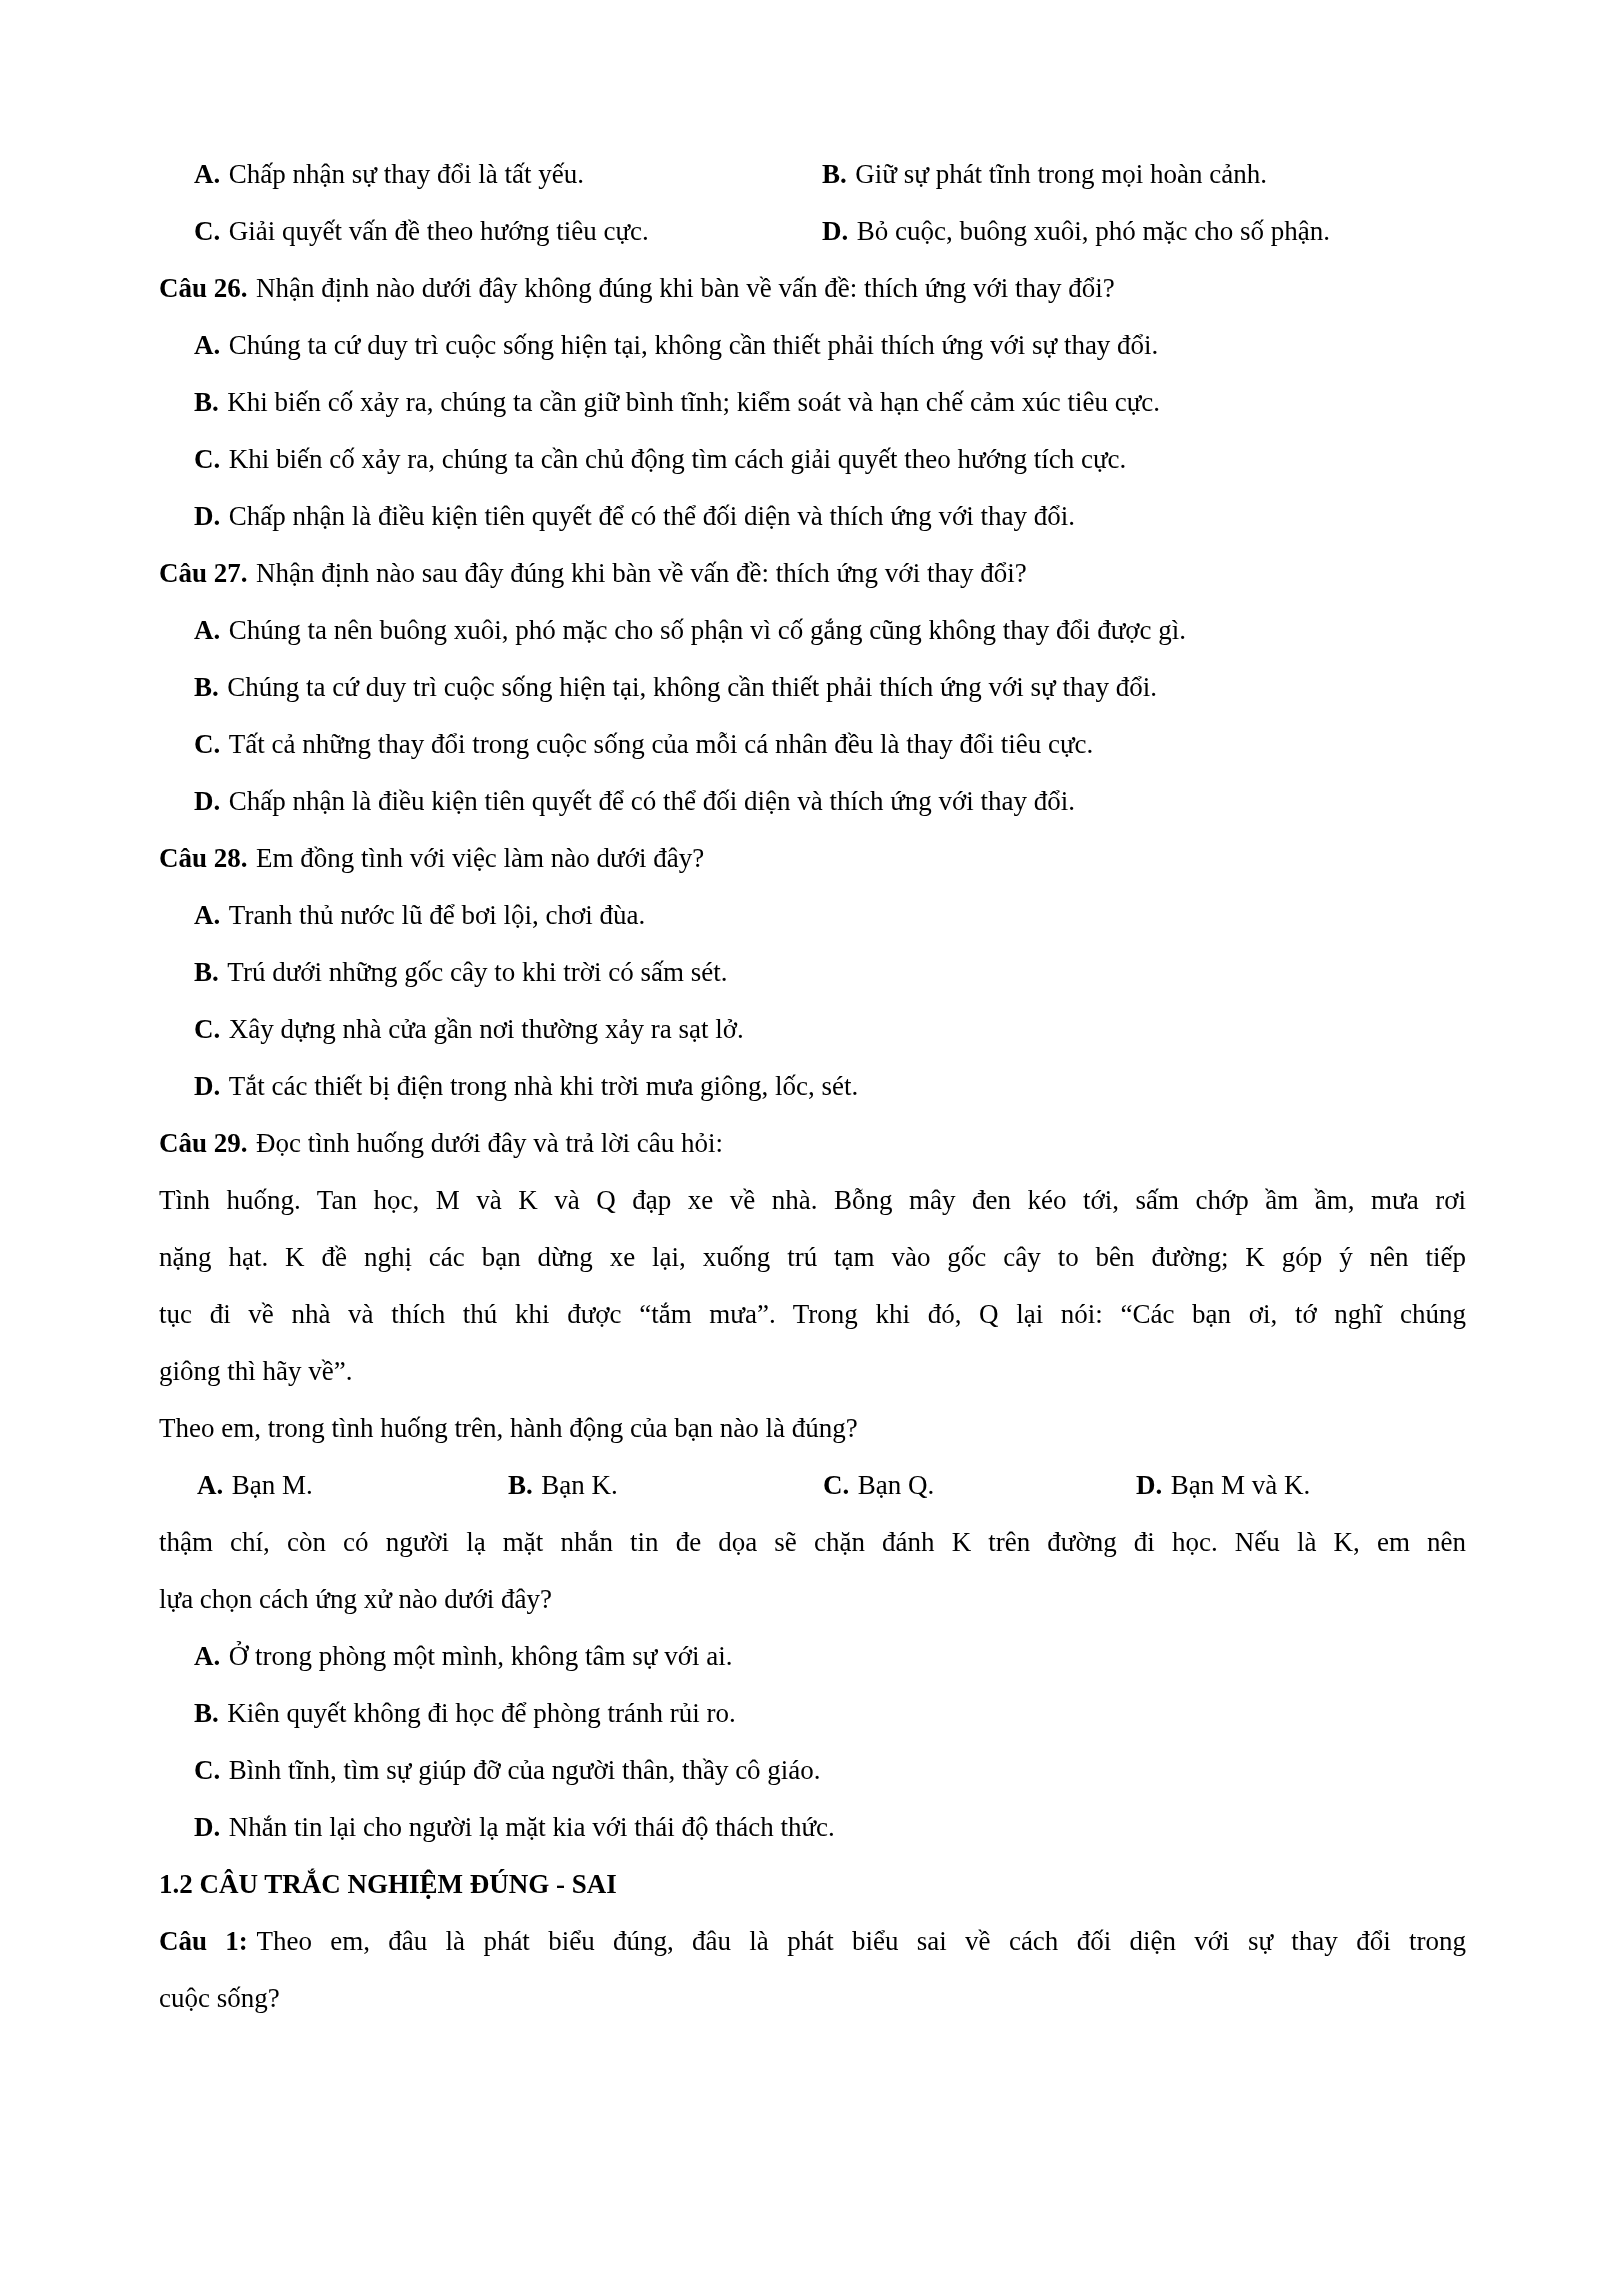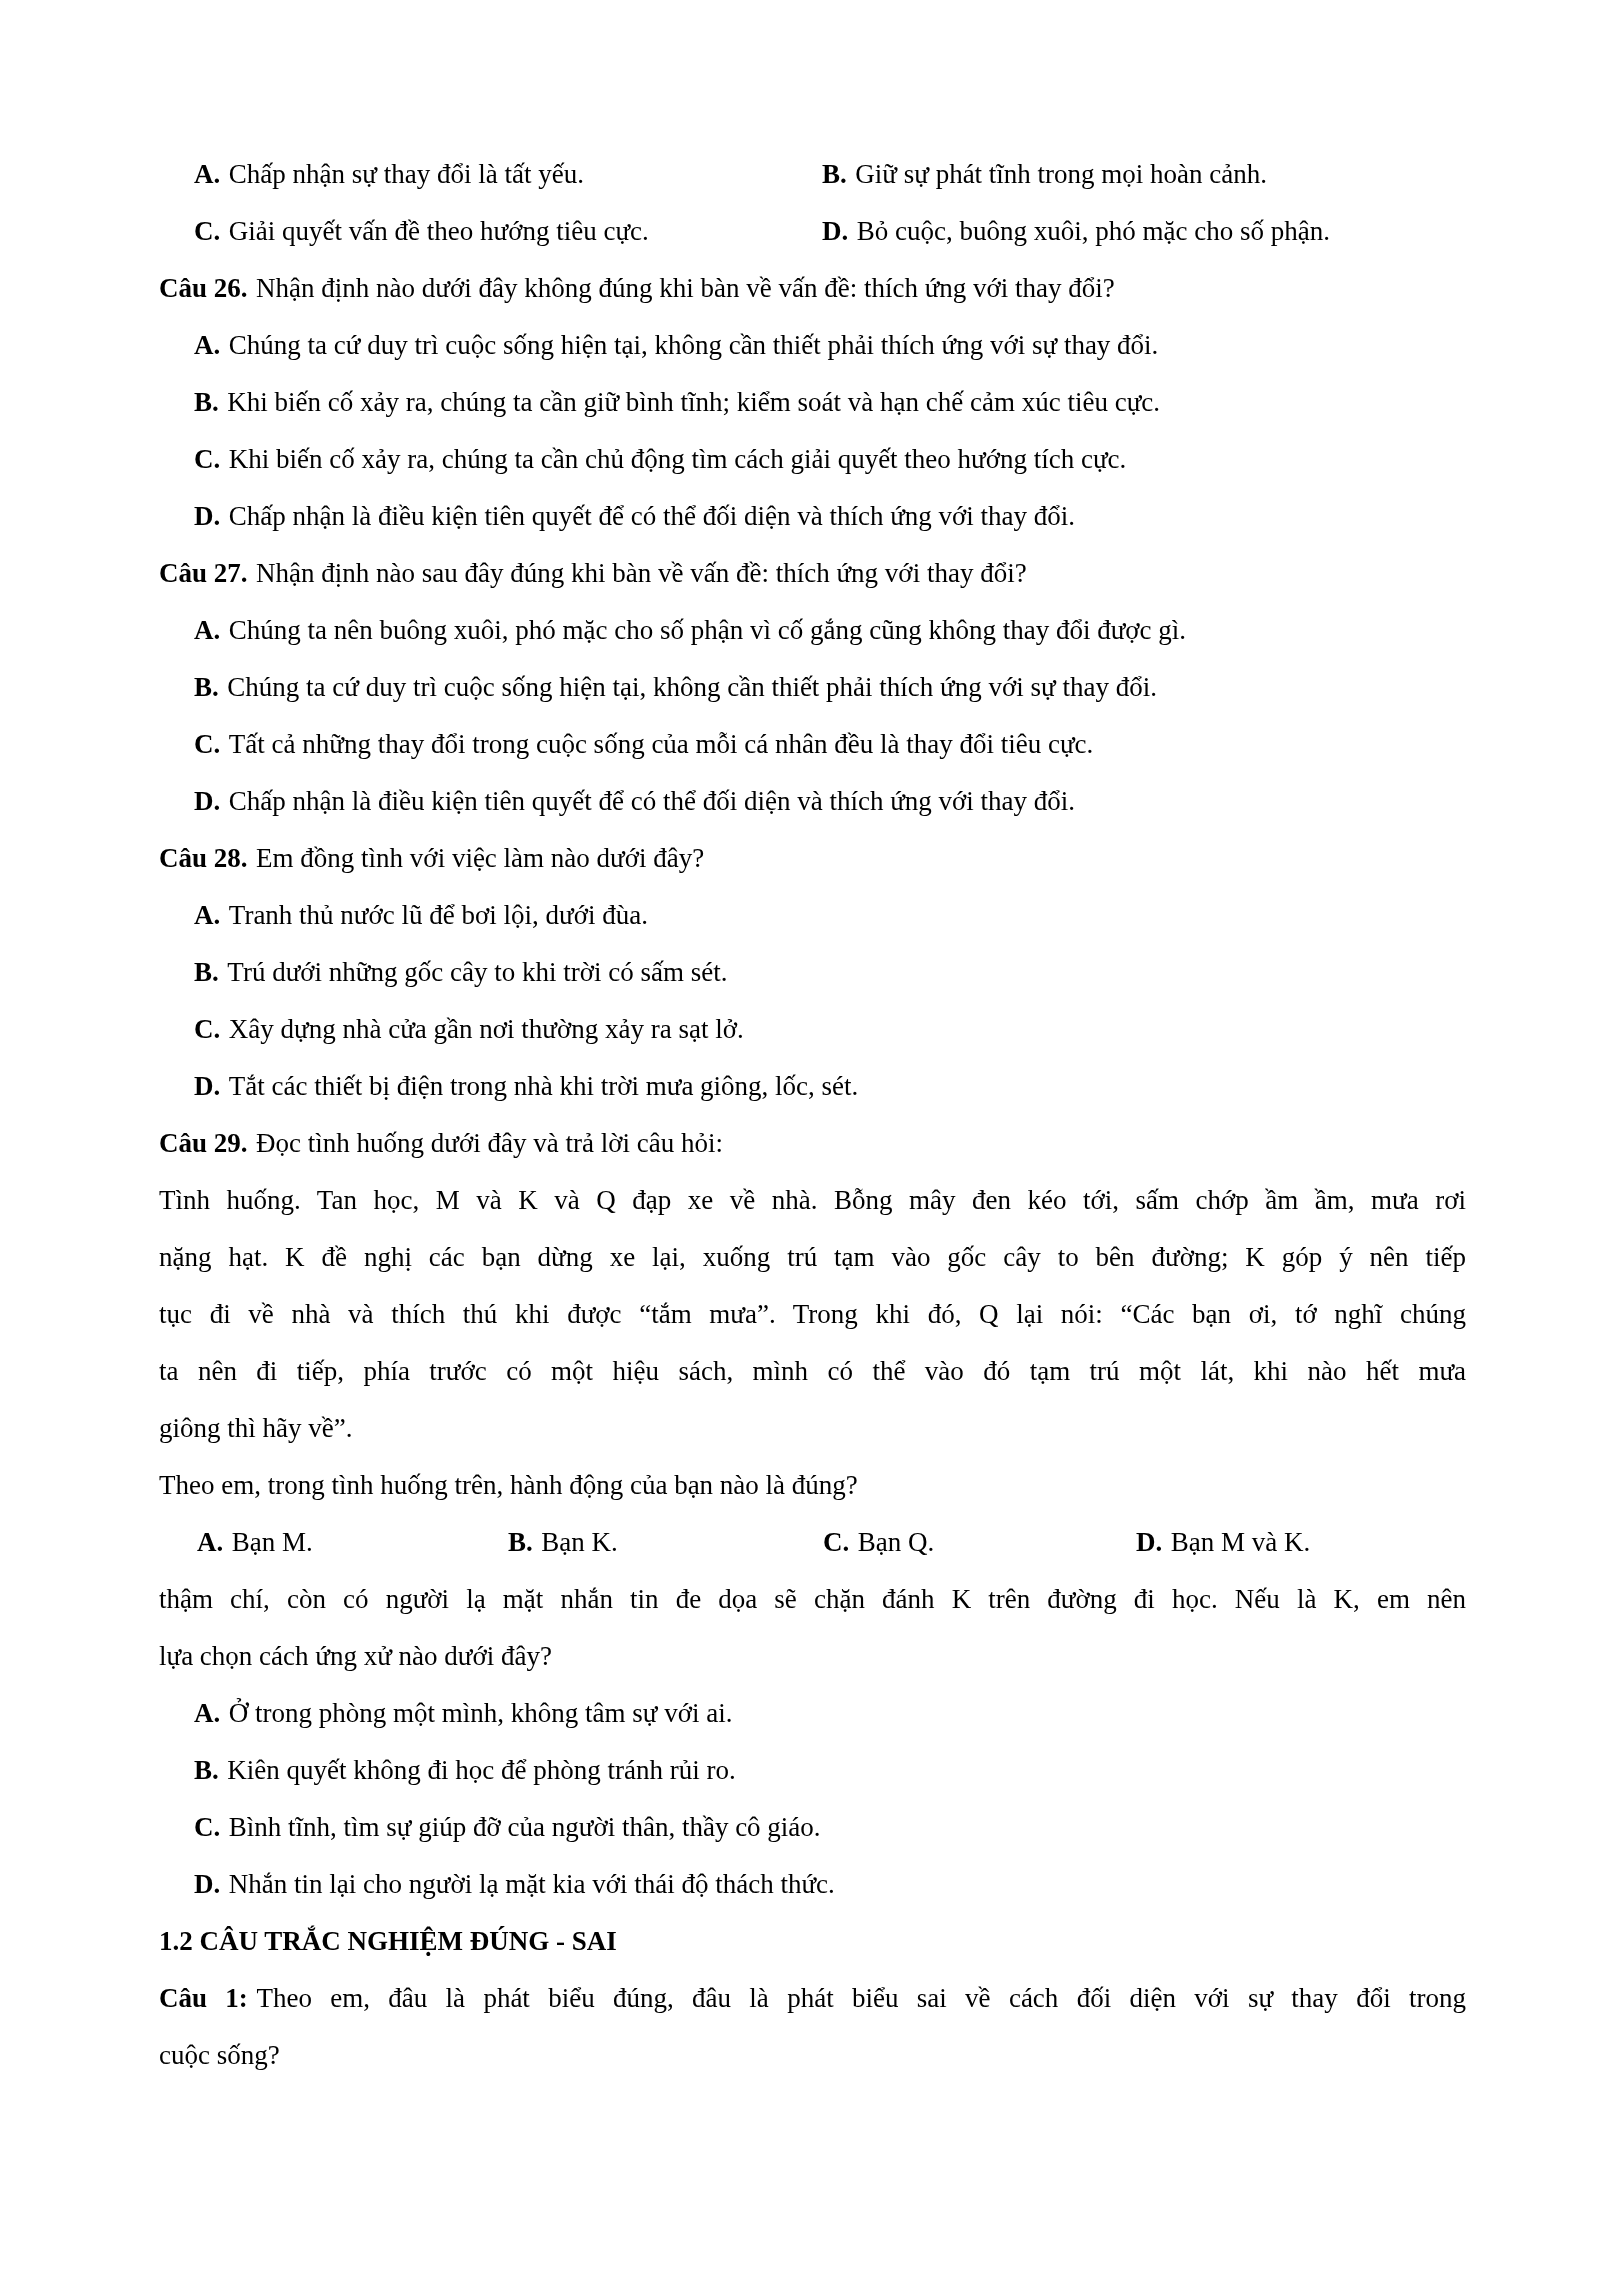--- a/index.html
+++ b/index.html
@@ -71,32 +71,31 @@
     <b class="lbl">Câu 27.</b><span>Nhận định nào sau đây đúng khi bàn về vấn đề: thích ứng với thay đổi?</span>
   </div>
   <div class="line opt"><b class="lbl">A.</b><span>Chúng ta nên buông xuôi, phó mặc cho số phận vì cố gắng cũng không thay đổi được gì.</span></div>
   <div class="line opt"><b class="lbl">B.</b><span>Chúng ta cứ duy trì cuộc sống hiện tại, không cần thiết phải thích ứng với sự thay đổi.</span></div>
   <div class="line opt"><b class="lbl">C.</b><span>Tất cả những thay đổi trong cuộc sống của mỗi cá nhân đều là thay đổi tiêu cực.</span></div>
   <div class="line opt"><b class="lbl">D.</b><span>Chấp nhận là điều kiện tiên quyết để có thể đối diện và thích ứng với thay đổi.</span></div>
 
   <div class="line">
     <b class="lbl">Câu 28.</b><span>Em đồng tình với việc làm nào dưới đây?</span>
   </div>
-  <div class="line opt"><b class="lbl">A.</b><span>Tranh thủ nước lũ để bơi lội, dưới đùa.</span></div>
+  <div class="line opt"><b class="lbl">A.</b><span>Tranh thủ nước lũ để bơi lội, chơi đùa.</span></div>
   <div class="line opt"><b class="lbl">B.</b><span>Trú dưới những gốc cây to khi trời có sấm sét.</span></div>
   <div class="line opt"><b class="lbl">C.</b><span>Xây dựng nhà cửa gần nơi thường xảy ra sạt lở.</span></div>
   <div class="line opt"><b class="lbl">D.</b><span>Tắt các thiết bị điện trong nhà khi trời mưa giông, lốc, sét.</span></div>
 
   <div class="line">
     <b class="lbl">Câu 29.</b><span>Đọc tình huống dưới đây và trả lời câu hỏi:</span>
   </div>
   <div class="line just"><span>Tình huống. Tan học, M và K và Q đạp xe về nhà. Bỗng mây đen kéo tới, sấm chớp ầm ầm, mưa rơi</span></div>
   <div class="line just"><span>nặng hạt. K đề nghị các bạn dừng xe lại, xuống trú tạm vào gốc cây to bên đường; K góp ý nên tiếp</span></div>
   <div class="line just"><span>tục đi về nhà và thích thú khi được “tắm mưa”. Trong khi đó, Q lại nói: “Các bạn ơi, tớ nghĩ chúng</span></div>
-  <div class="line just"><span>ta nên đi tiếp, phía trước có một hiệu sách, mình có thể vào đó tạm trú một lát, khi nào hết mưa</span></div>
   <div class="line"><span>giông thì hãy về”.</span></div>
   <div class="line"><span>Theo em, trong tình huống trên, hành động của bạn nào là đúng?</span></div>
 
   <div class="line">
     <span class="col f1"><b class="lbl">A.</b><span>Bạn M.</span></span>
     <span class="col f2"><b class="lbl">B.</b><span>Bạn K.</span></span>
     <span class="col f3"><b class="lbl">C.</b><span>Bạn Q.</span></span>
     <span class="col f4"><b class="lbl">D.</b><span>Bạn M và K.</span></span>
   </div>
 

